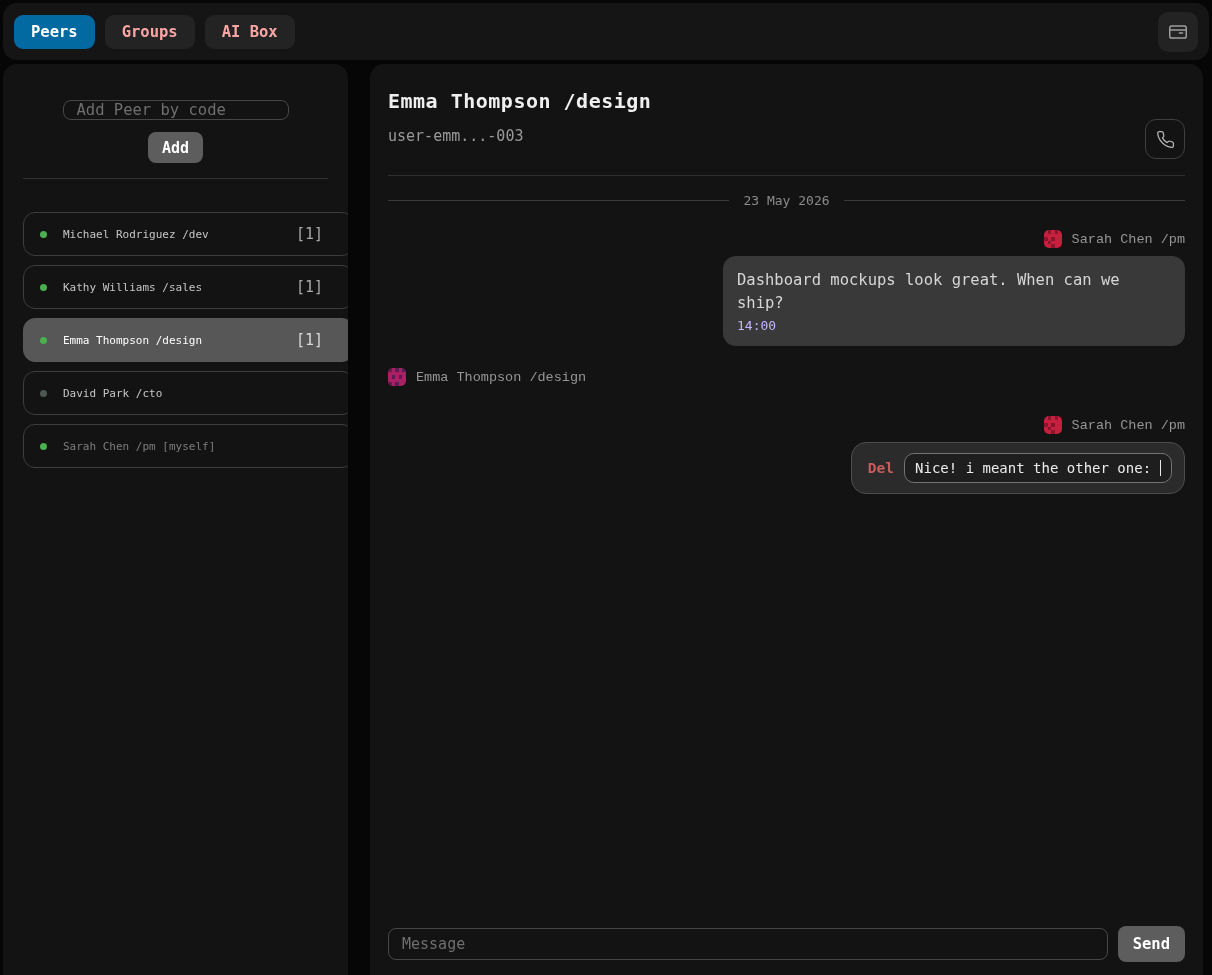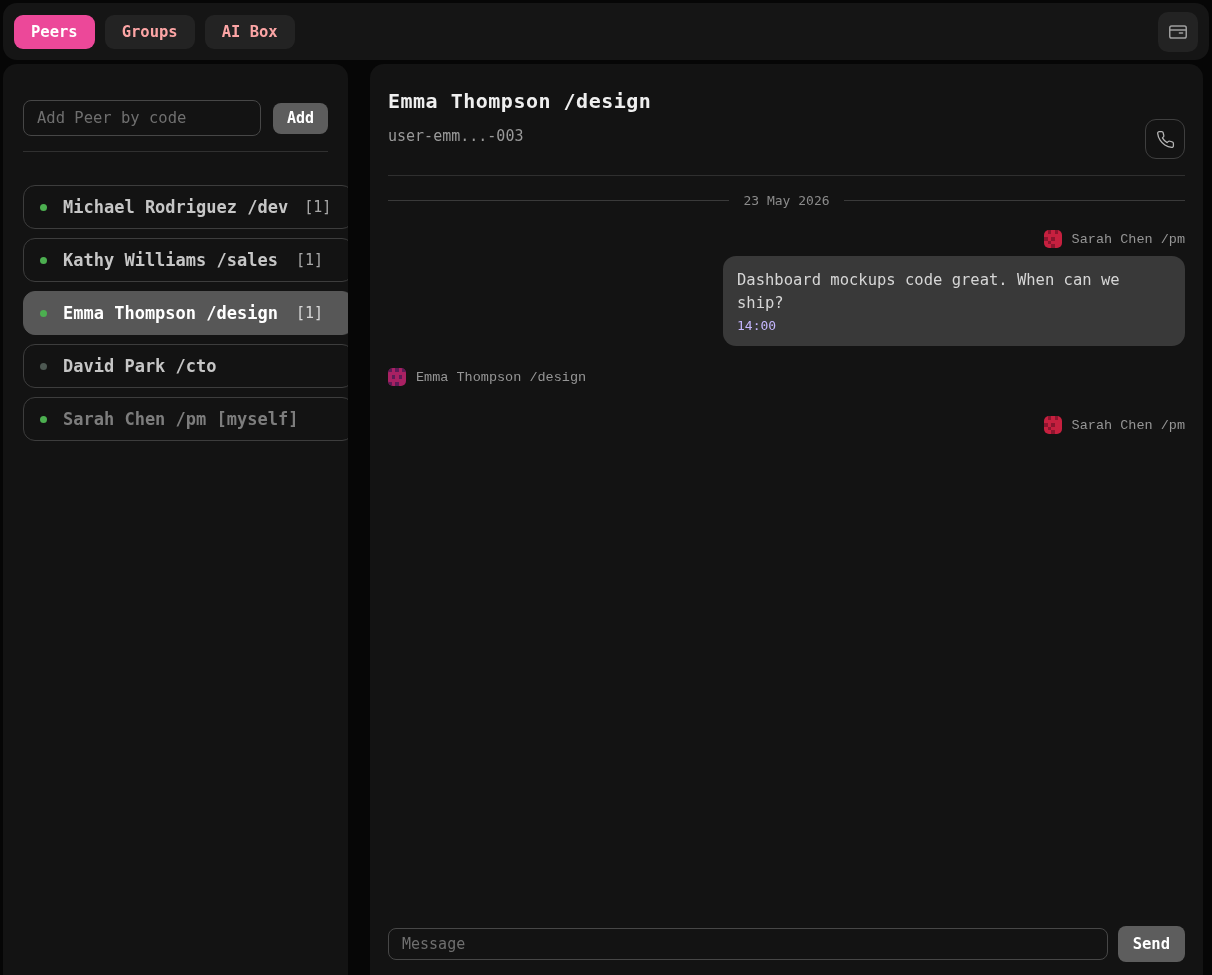--- a/index.html
+++ b/index.html
@@ -17,37 +17,37 @@
     position: absolute; left: 3px; top: 3px; width: 1206px; height: 57px;
     background: #151515; border-radius: 14px;
     display: flex; align-items: center; padding: 0 11px;
   }
   .tabs { display: flex; gap: 10px; }
   .tab {
     height: 34px; padding: 0 17px; border: none; border-radius: 9px;
     background: #232323; color: #fca5a5;
     font: 700 15.5px "DejaVu Sans Mono", monospace; cursor: pointer;
   }
-  .tab.active { background: #ec4899; color: #ffffff; }
+  .tab.active { background: #0369a1; color: #ffffff; }
   .icon-btn {
     display: flex; align-items: center; justify-content: center;
     cursor: pointer; color: #9f9f9f;
   }
   .topbar-right {
     margin-left: auto; width: 40px; height: 40px;
     background: #232323; border: none; border-radius: 10px;
   }
 
   
   .sidebar {
     position: absolute; left: 3px; top: 64px; width: 345px; height: 911px;
     background: #131313; border-radius: 14px 14px 0 0;
     padding: 36px 0 0 20px; overflow: hidden;
   }
-  .add-row { display: flex; gap: 12px; align-items: center; padding-right: 20px; }
+  .add-row { display: flex; gap: 12px; align-items: center; padding-right: 20px; flex-direction: column; }
   .add-input {
     flex: 1; height: 36px; background: transparent;
     border: 1px solid #474747; border-radius: 8px;
     color: #dddddd; padding: 0 13px;
     font: 400 15.5px "DejaVu Sans Mono", monospace; outline: none;
   }
   .add-input::placeholder { color: #6f6f6f; }
   .btn {
     background: #5d5d5d; color: #ffffff; border: none; border-radius: 8px;
     font: 700 15px "DejaVu Sans Mono", monospace; cursor: pointer;
@@ -59,21 +59,21 @@
     width: calc(100% + 6px); height: 44px; margin-bottom: 9px;
     display: flex; align-items: center; gap: 16px;
     padding: 0 30px 0 16px;
     border: 1px solid #3d3d3d; border-radius: 12px;
     cursor: pointer; background: transparent;
   }
   .peer.selected { background: #575757; border-color: #575757; }
   .dot { width: 7px; height: 7px; border-radius: 50%; flex: none; }
   .dot.online { background: #4caf50; }
   .dot.offline { background: #4d5852; }
-  .peer-name { font-weight: 700; font-size: 17px; color: #c6c6c6; white-space: nowrap; }
+  .peer-name { font-weight: 400; font-size: 11px; color: #c6c6c6; white-space: nowrap; }
   .peer.selected .peer-name { color: #ffffff; }
   .peer.muted .peer-name { color: #7d7d7d; }
   .peer-badge { margin-left: auto; font-size: 15px; color: #a8a8a8; }
   .peer.selected .peer-badge { color: #d8d8d8; }
 
   
   .chat {
     position: absolute; left: 370px; top: 64px; width: 833px; height: 911px;
     background: #131313; border-radius: 14px 14px 0 0;
     display: flex; flex-direction: column; padding: 0 18px;
@@ -212,21 +212,21 @@
           <rect x="1" y="0" width="1" height="1" fill="#8c152e"></rect>
           <rect x="3" y="0" width="1" height="1" fill="#8c152e"></rect>
           <rect x="0" y="2" width="1" height="1" fill="#8c152e"></rect>
           <rect x="2" y="2" width="1" height="1" fill="#8c152e"></rect>
           <rect x="1" y="3" width="1" height="1" fill="#8c152e"></rect>
           <rect x="2" y="4" width="1" height="1" fill="#8c152e"></rect>
         </svg>
         <span class="msg-author">Sarah Chen /pm</span>
       </div>
       <div class="bubble">
-        <div class="msg-text">Dashboard mockups code great. When can we ship?</div>
+        <div class="msg-text">Dashboard mockups look great. When can we ship?</div>
         <div class="msg-time">14:00</div>
       </div>
     </div>
 
     <div class="msg left">
       <div class="msg-head">
         <svg class="avatar" viewBox="0 0 5 5" shape-rendering="crispEdges">
           <rect width="5" height="5" fill="#a92163"></rect>
           <rect x="0" y="0" width="1" height="1" fill="#5e1b56"></rect>
           <rect x="2" y="0" width="1" height="1" fill="#5e1b56"></rect>
@@ -246,20 +246,27 @@
           <rect width="5" height="5" fill="#c6203f"></rect>
           <rect x="1" y="0" width="1" height="1" fill="#8c152e"></rect>
           <rect x="3" y="0" width="1" height="1" fill="#8c152e"></rect>
           <rect x="0" y="2" width="1" height="1" fill="#8c152e"></rect>
           <rect x="2" y="2" width="1" height="1" fill="#8c152e"></rect>
           <rect x="1" y="3" width="1" height="1" fill="#8c152e"></rect>
           <rect x="2" y="4" width="1" height="1" fill="#8c152e"></rect>
         </svg>
         <span class="msg-author">Sarah Chen /pm</span>
       </div>
+      <div class="edit-bubble">
+        <button class="del-btn">Del</button>
+        <div class="edit-input">
+          <span class="edit-text">Nice! i meant the other one: </span>
+          <span class="caret"></span>
+        </div>
+      </div>
     </div>
   </div>
 
   <div class="composer">
     <input class="composer-input" type="text" placeholder="Message" style="">
     <button class="btn send-btn">Send</button>
   </div>
 </main>
 
 </body></html>

